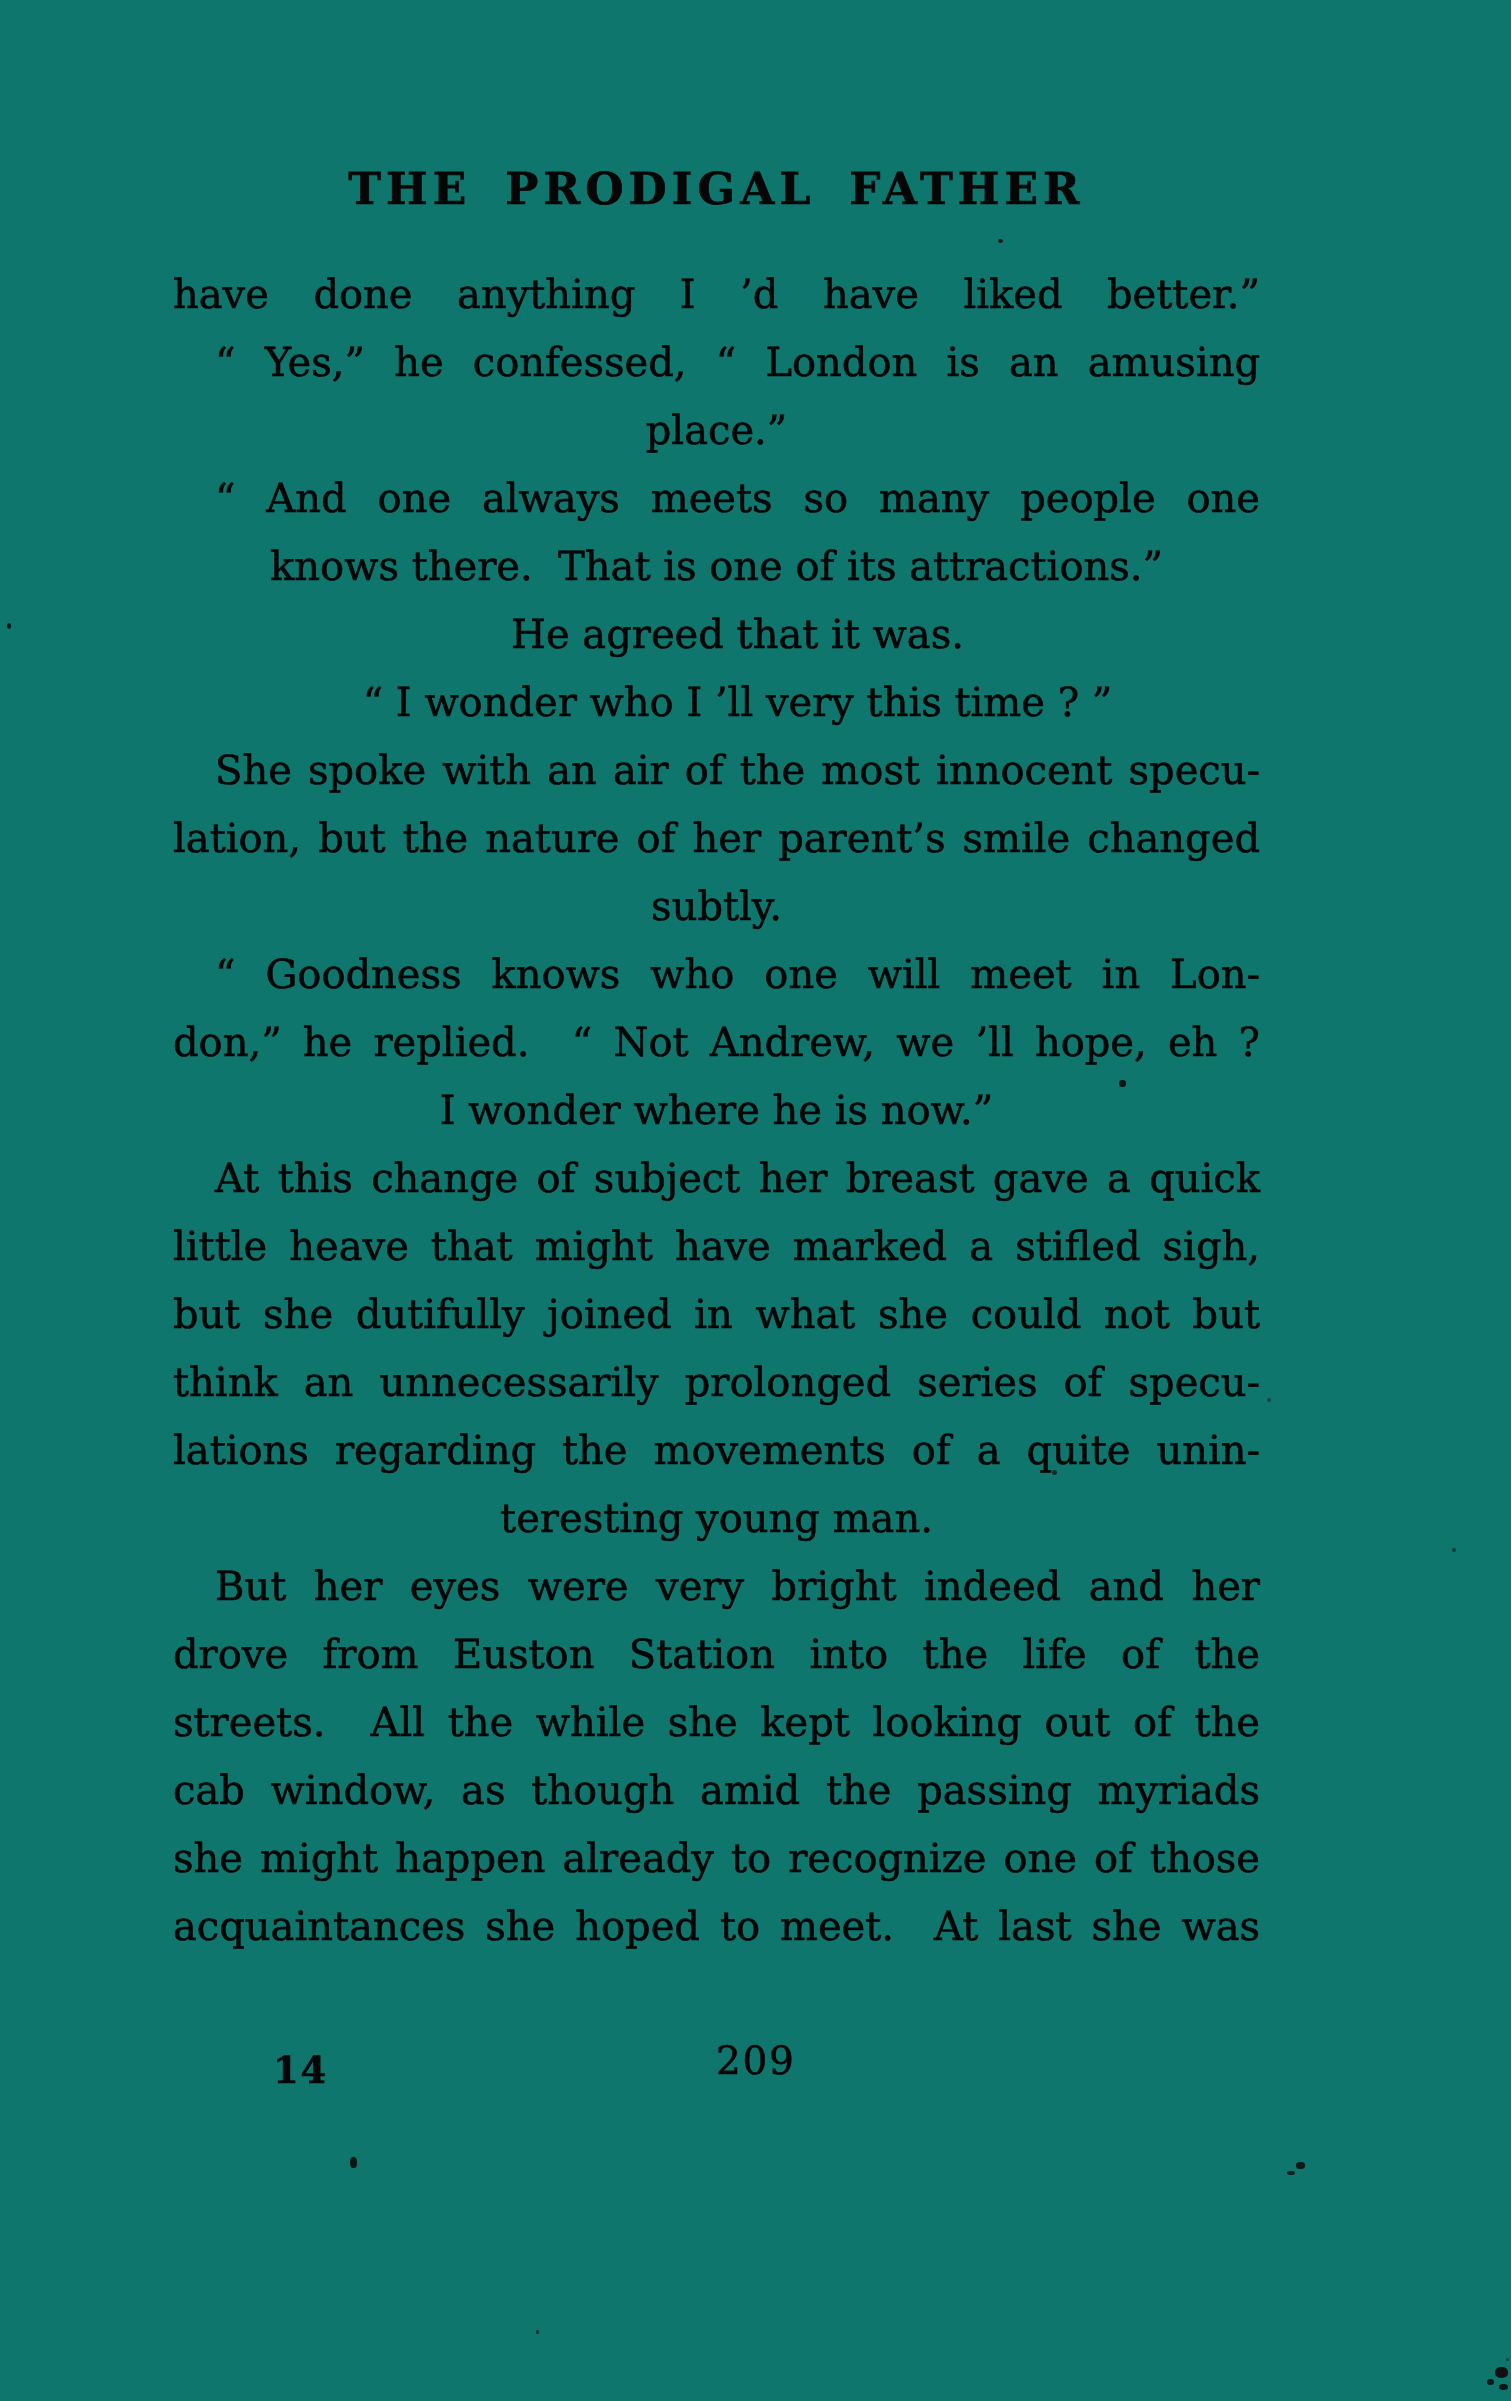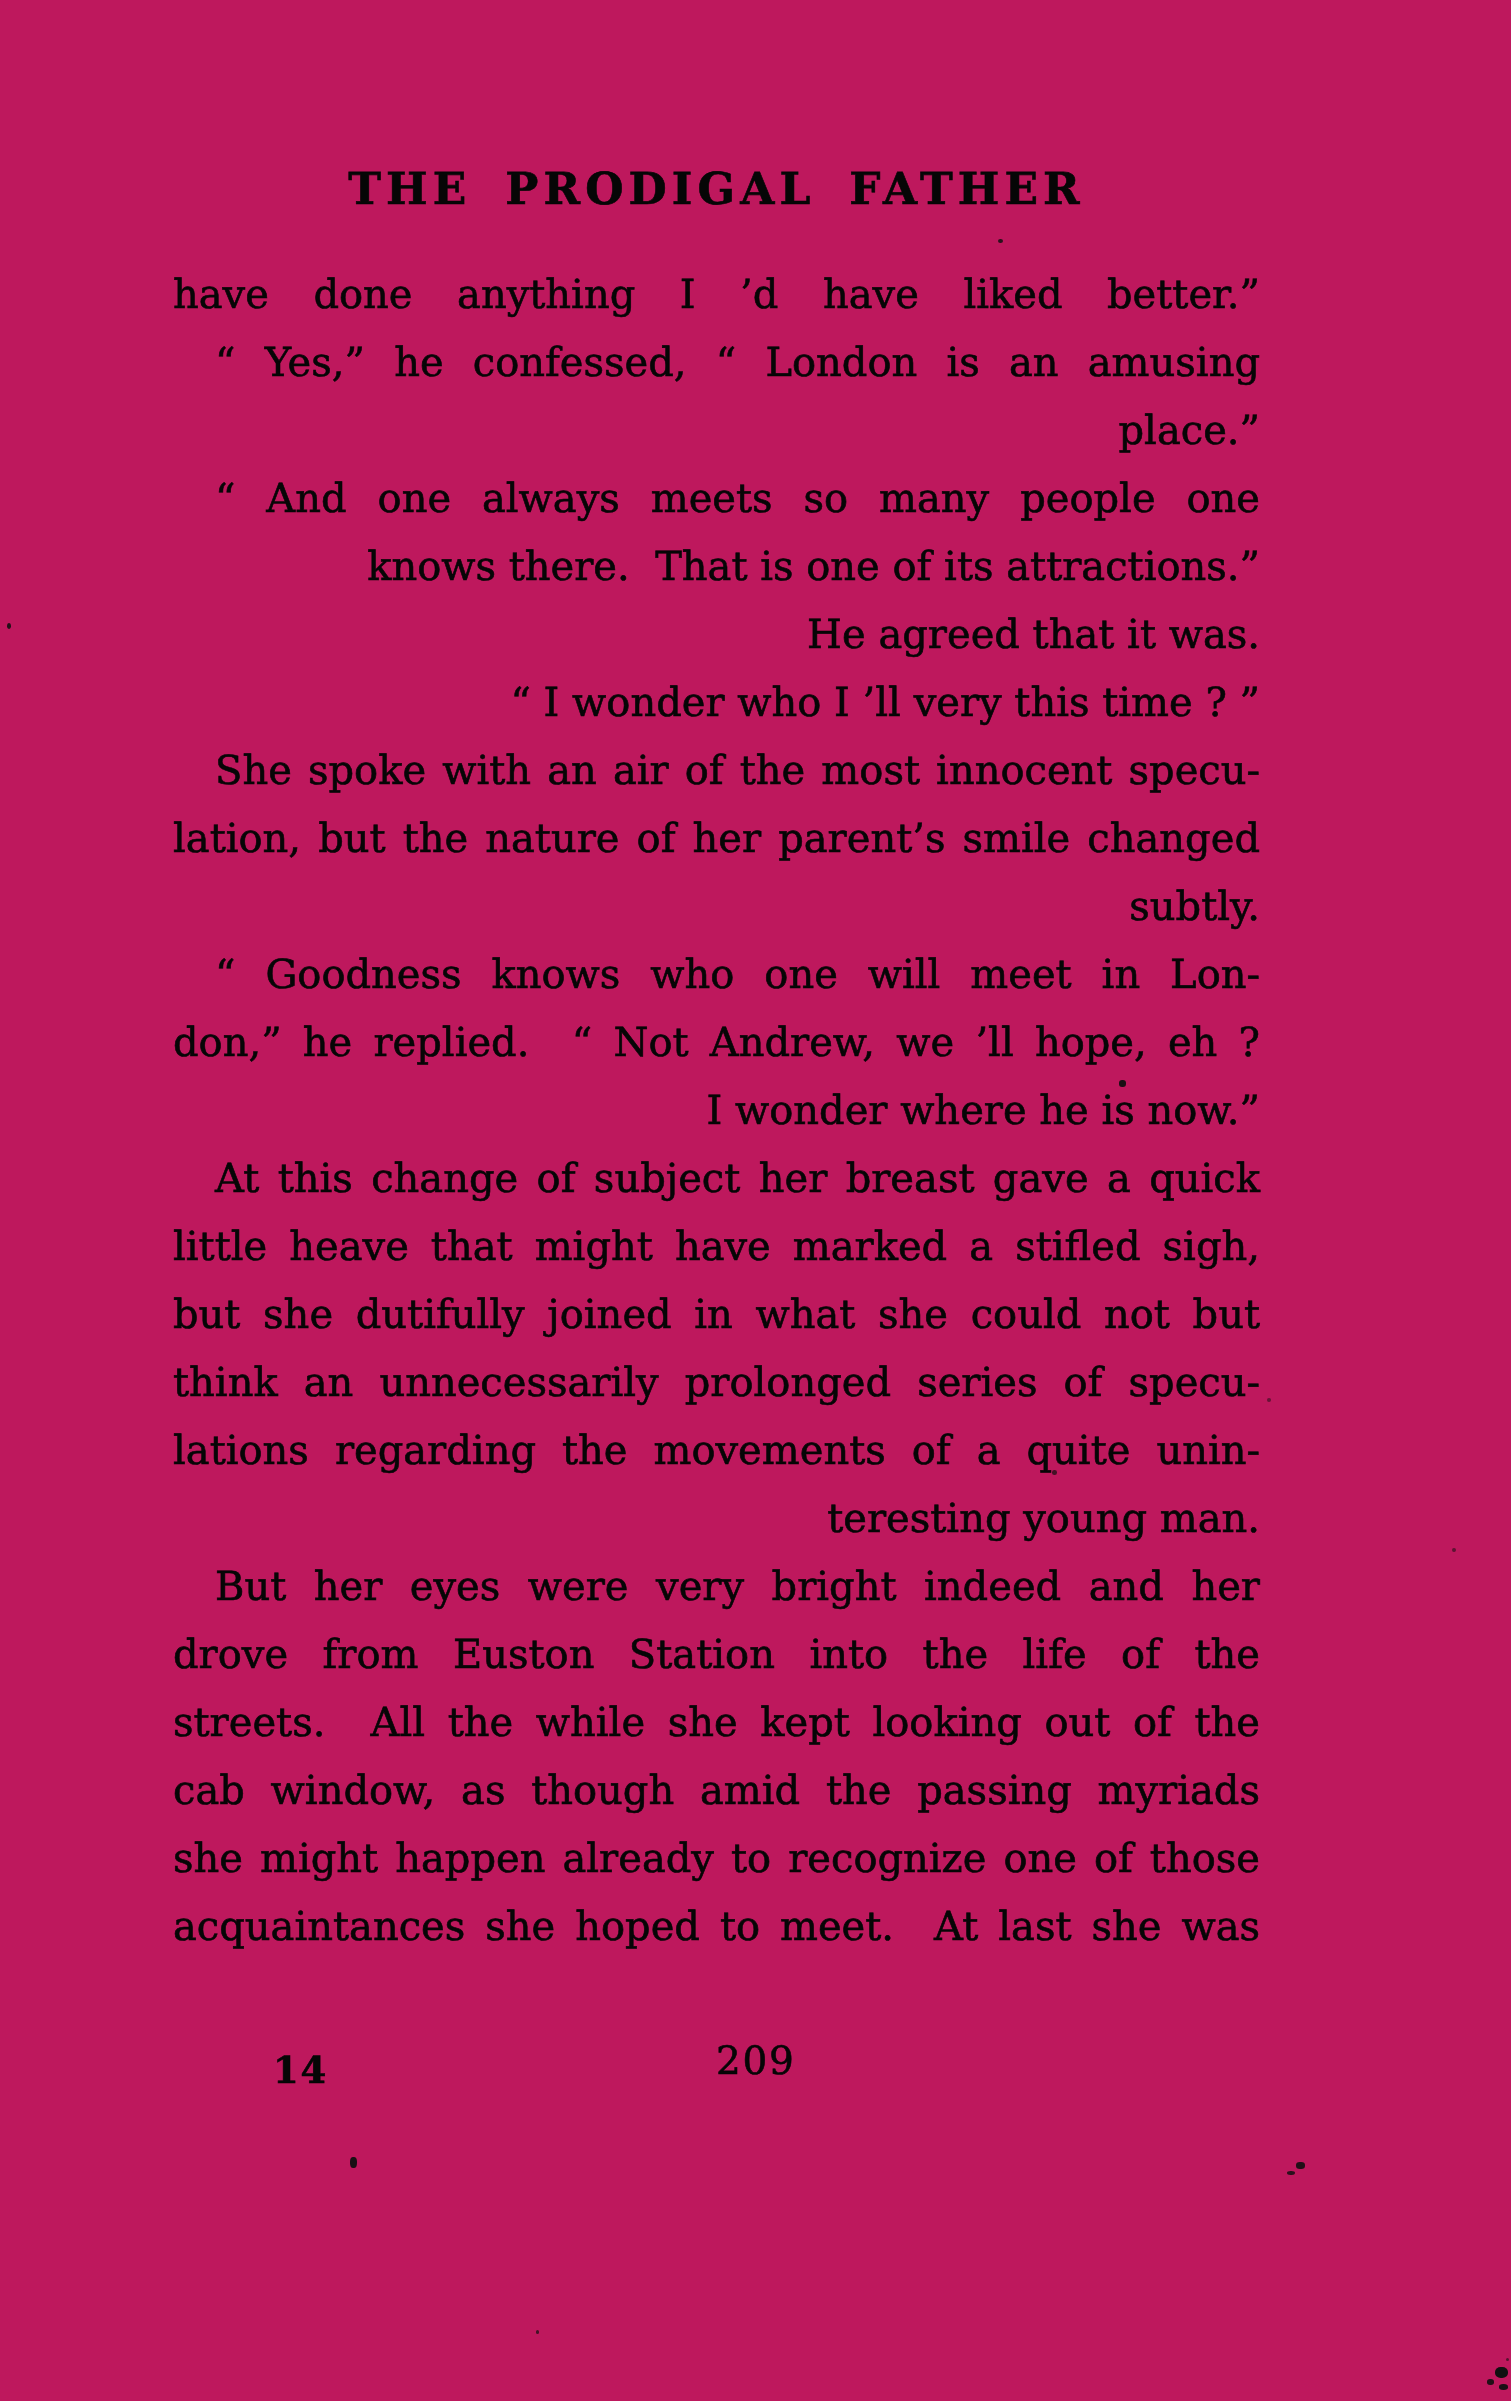--- a/index.html
+++ b/index.html
@@ -4,21 +4,21 @@
 <style>
   html, body {
     margin: 0;
     padding: 0;
     background: #ffffff;
   }
   .page {
     position: relative;
     width: 1511px;
     height: 2401px;
-    background: #be185d;
+    background: #0f766e;
     overflow: hidden;
     color: #060606;
     font-family: "DejaVu Serif", "Liberation Serif", serif;
     -webkit-text-stroke: 0.6px #060606;
     text-rendering: geometricPrecision;
   }
   .running-title {
     position: absolute;
     top: 164px;
     left: 173px;
@@ -35,21 +35,21 @@
     position: absolute;
     top: 261px;
     left: 173px;
     width: 1087px;
   }
   .line {
     height: 68px;
     line-height: 68px;
     font-size: 40px;
     white-space: nowrap;
-    text-align: right;
+    text-align: center;
   }
   .line.justify {
     white-space: normal;
     text-align: justify;
     text-align-last: justify;
   }
   .line.indent {
     padding-left: 42px;
   }
   .footer-sig {

